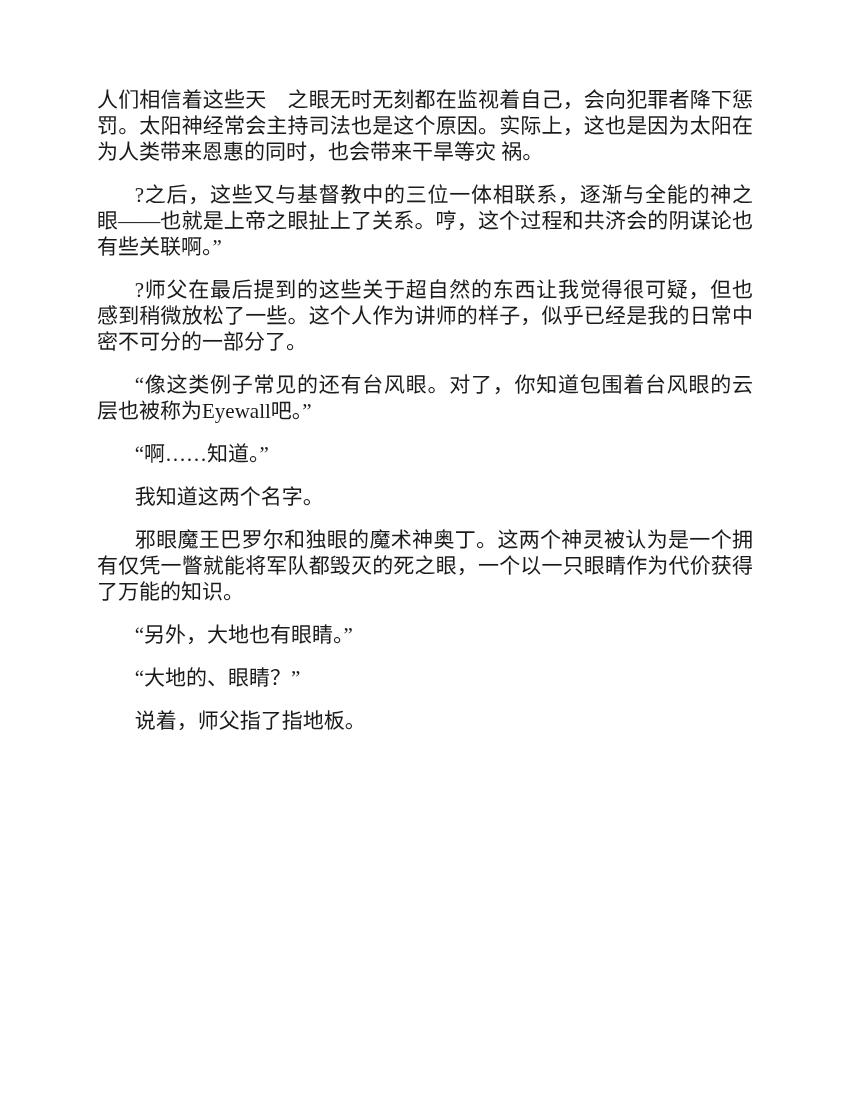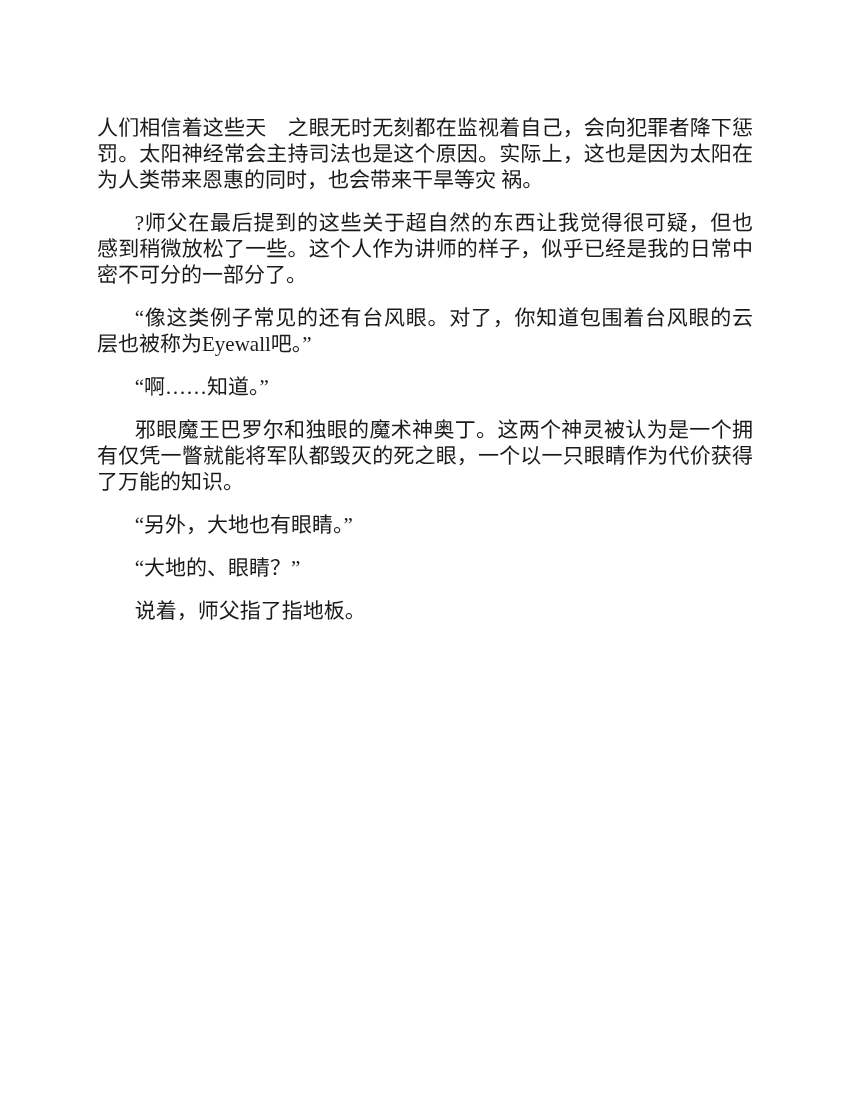--- a/index.html
+++ b/index.html
@@ -32,30 +32,31 @@
   .text-body p {
     margin: 0 0 17px 0;
     padding: 0;
     word-break: break-all;
   }
   .text-body p.indent {
     text-indent: 1.8em;
   }
   .text-body p.first {
     text-indent: 0;
-    margin-top: 28px;
   }
 </style>
 </head>
 <body>
 
 <div class="page">
   <div class="text-body">
     <p class="first">人们相信着这些天　之眼无时无刻都在监视着自己，会向犯罪者降下惩罚。太阳神经常会主持司法也是这个原因。实际上，这也是因为太阳在为人类带来恩惠的同时，也会带来干旱等灾 祸。</p>
+    <p class="indent">?之后，这些又与基督教中的三位一体相联系，逐渐与全能的神之眼——也就是上帝之眼扯上了关系。哼，这个过程和共济会的阴谋论也有些关联啊。”</p>
     <p class="indent">?师父在最后提到的这些关于超自然的东西让我觉得很可疑，但也感到稍微放松了一些。这个人作为讲师的样子，似乎已经是我的日常中密不可分的一部分了。</p>
     <p class="indent">“像这类例子常见的还有台风眼。对了，你知道包围着台风眼的云层也被称为Eyewall吧。”</p>
     <p class="indent">“啊……知道。”</p>
+    <p class="indent">我知道这两个名字。</p>
     <p class="indent">邪眼魔王巴罗尔和独眼的魔术神奥丁。这两个神灵被认为是一个拥有仅凭一瞥就能将军队都毁灭的死之眼，一个以一只眼睛作为代价获得了万能的知识。</p>
     <p class="indent">“另外，大地也有眼睛。”</p>
     <p class="indent">“大地的、眼睛？”</p>
     <p class="indent">说着，师父指了指地板。</p>
   </div>
 </div>
 
 </body></html>

